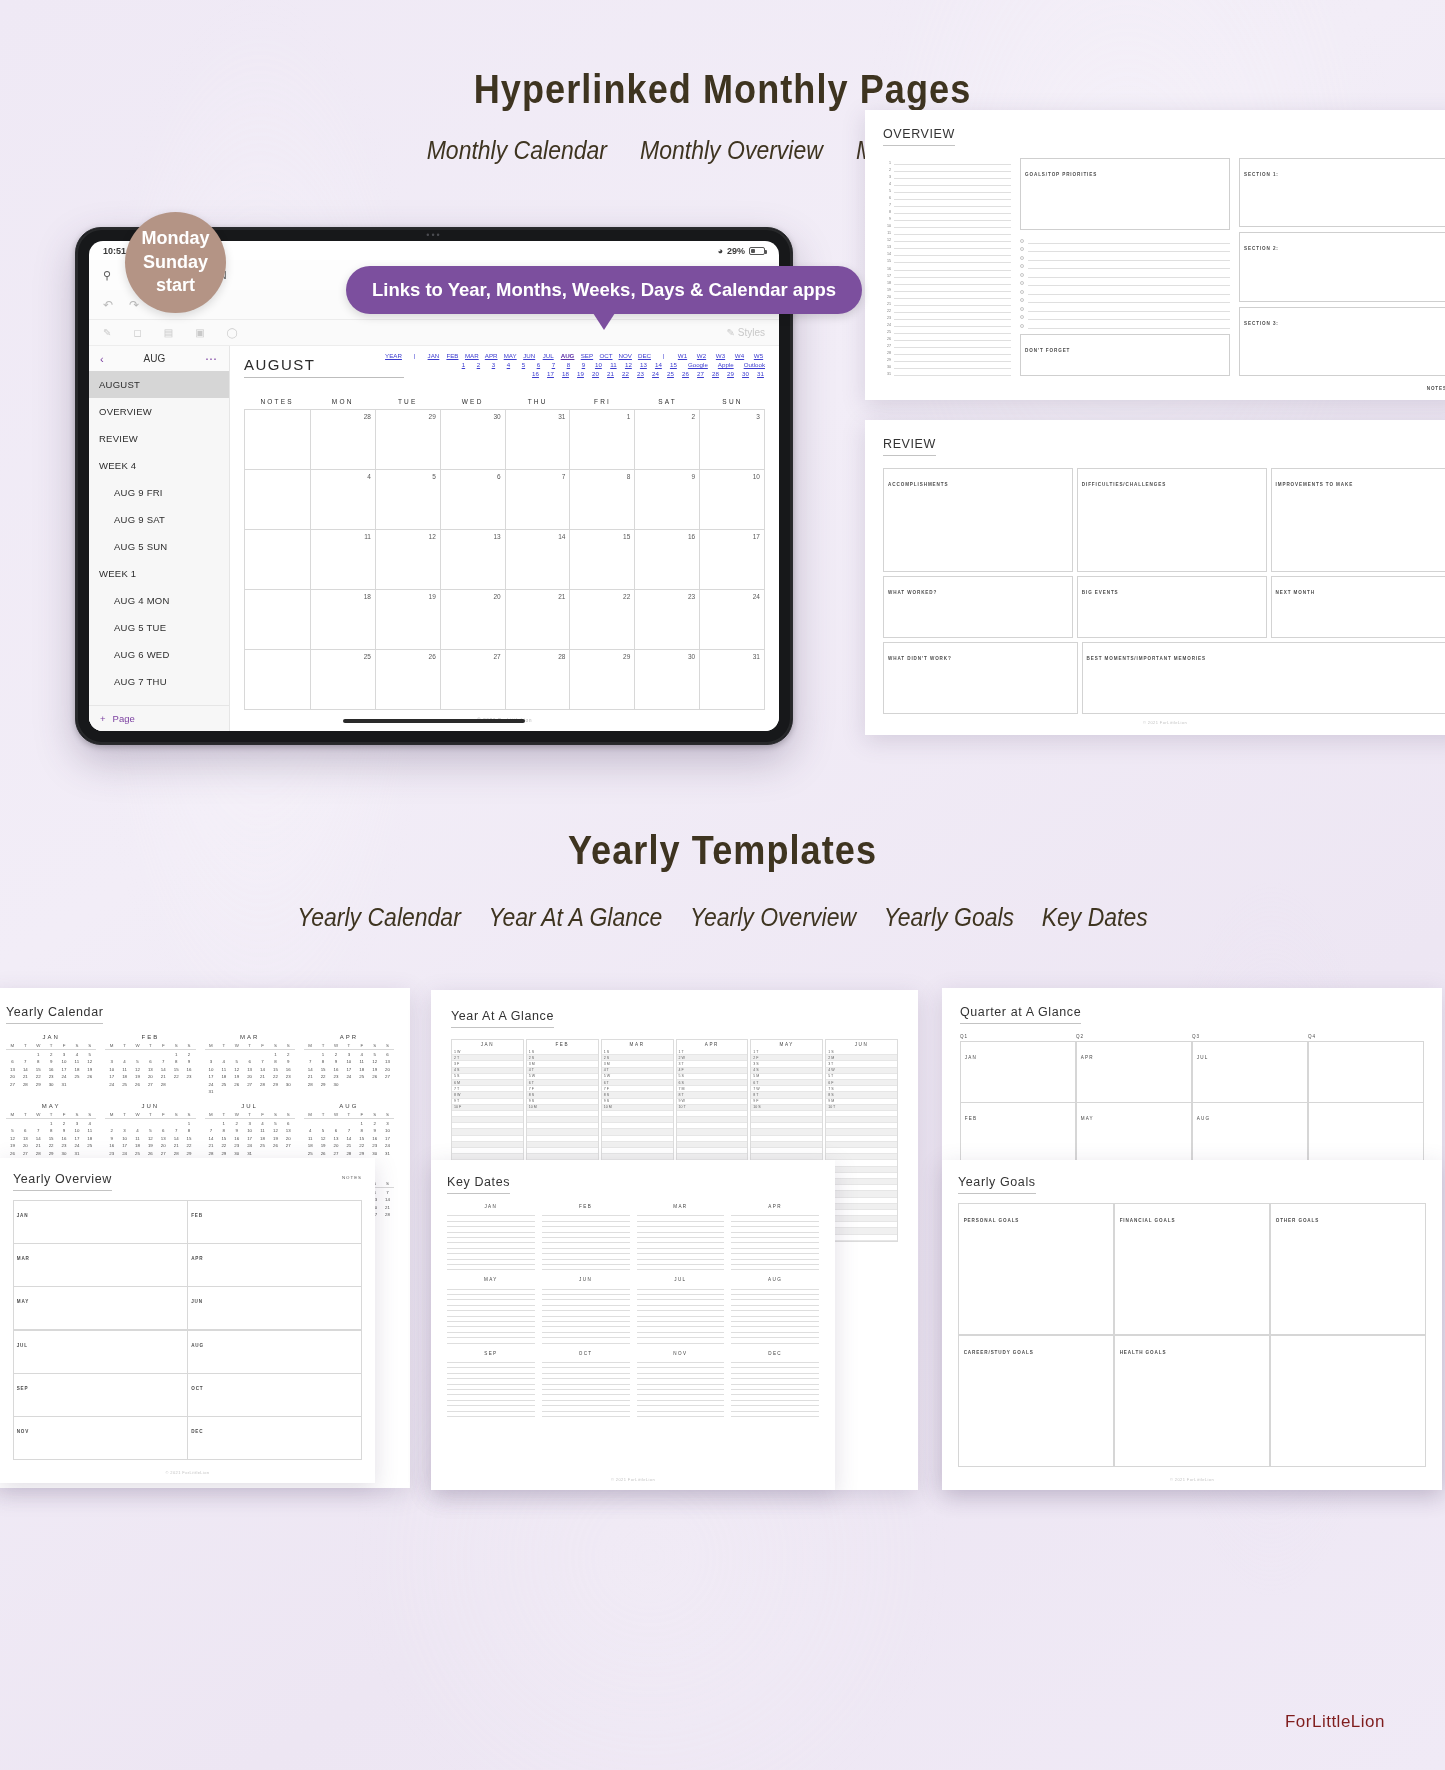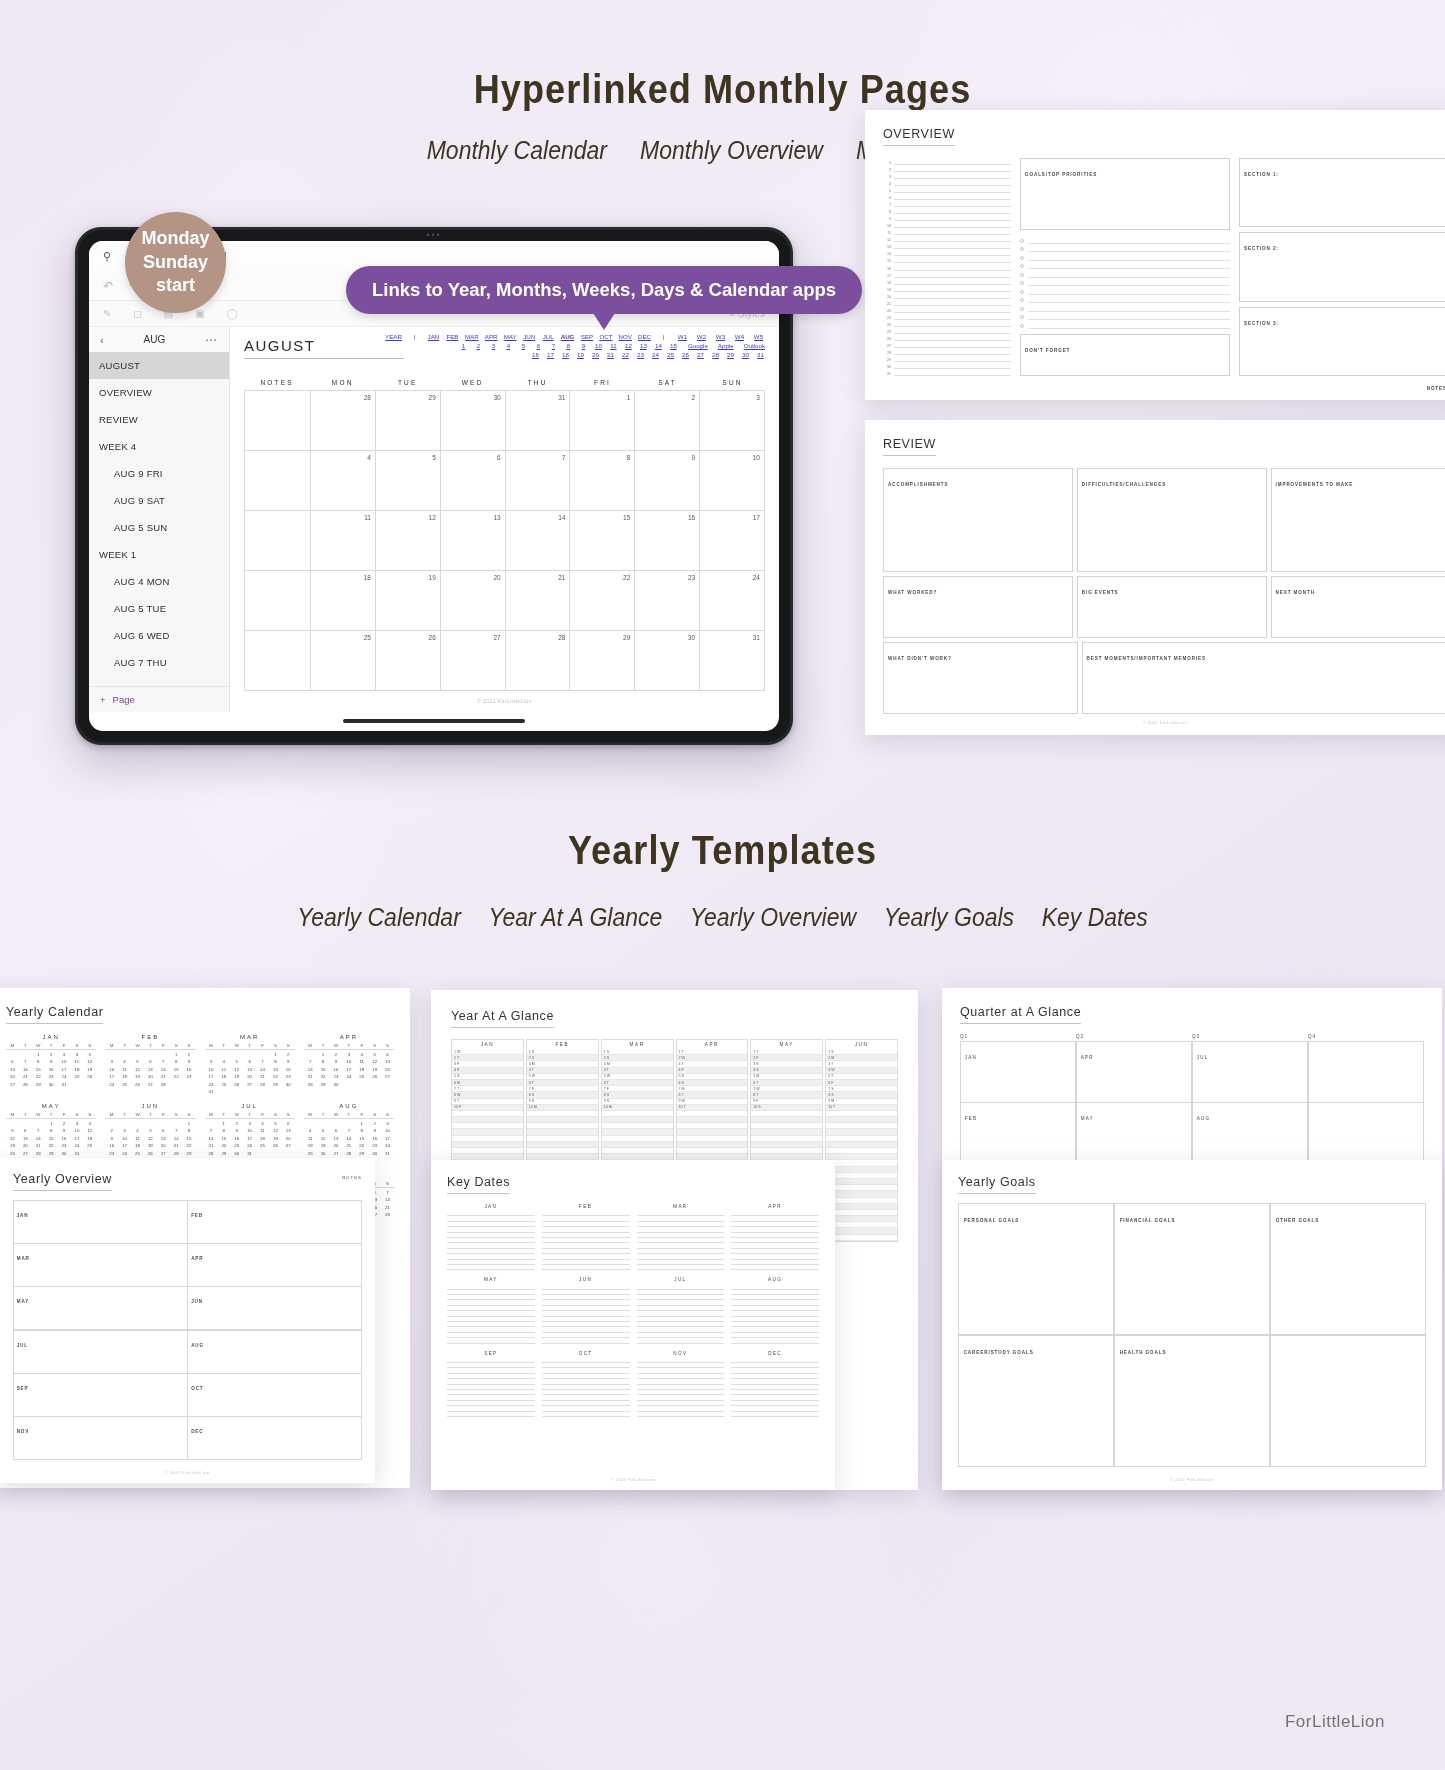--- a/index.html
+++ b/index.html
@@ -196,38 +196,48 @@
   .q-head div { font-size:4.6px; letter-spacing:1px; color:#4b4b4b; padding-bottom:2px;}
   .q-grid { display:grid; grid-template-columns:repeat(4,1fr); }
   .q-cell { border:.7px solid #d6d6d6; height:62px; padding:3px 4px; margin:-0.35px;}
   .q-cell .qm { font-size:4.6px; letter-spacing:1.2px; color:#444; }
 
   .goals-grid { margin-top:9px; display:grid; grid-template-columns:1fr 1fr 1fr;
      grid-template-rows: 132px 132px; }
   .goal-cell { border:.7px solid #d6d6d6; padding:4px 5px; margin:-0.35px;}
 
   .brand { position:absolute; right:60px; bottom:38px; font-size:17px; letter-spacing:.5px;
-     color:#737373; font-weight:500;}
+     color:#7f1d1d; font-weight:500;}
 </style>
 </head>
 <body>
 
 <div class="marble"></div>
 
 <div class="h1" id="heading-monthly">Hyperlinked Monthly Pages</div>
 <div class="sub-row" id="subrow-monthly">
   <span>Monthly Calendar</span>
   <span>Monthly Overview</span>
   <span>Monthly Review</span>
 </div>
 
 <div class="tablet">
   <div class="camera">•••</div>
   <div class="tablet-screen">
 
+    <div class="statusbar">
+      <span>10:51</span>
+      <span class="sb-right">
+        <span>◕</span>
+        <span>29%</span>
+        <span class="batt">
+            <i></i>
+          </span>
+      </span>
+    </div>
 
     <div class="toolbar1">
       <span>⚲</span>
       <span style="margin-left:78px;color:#666;">MON</span>
     </div>
 
     <div class="toolbar2">
       <span>↶</span>
       <span>↷</span>
       <span style="flex:1"></span>

